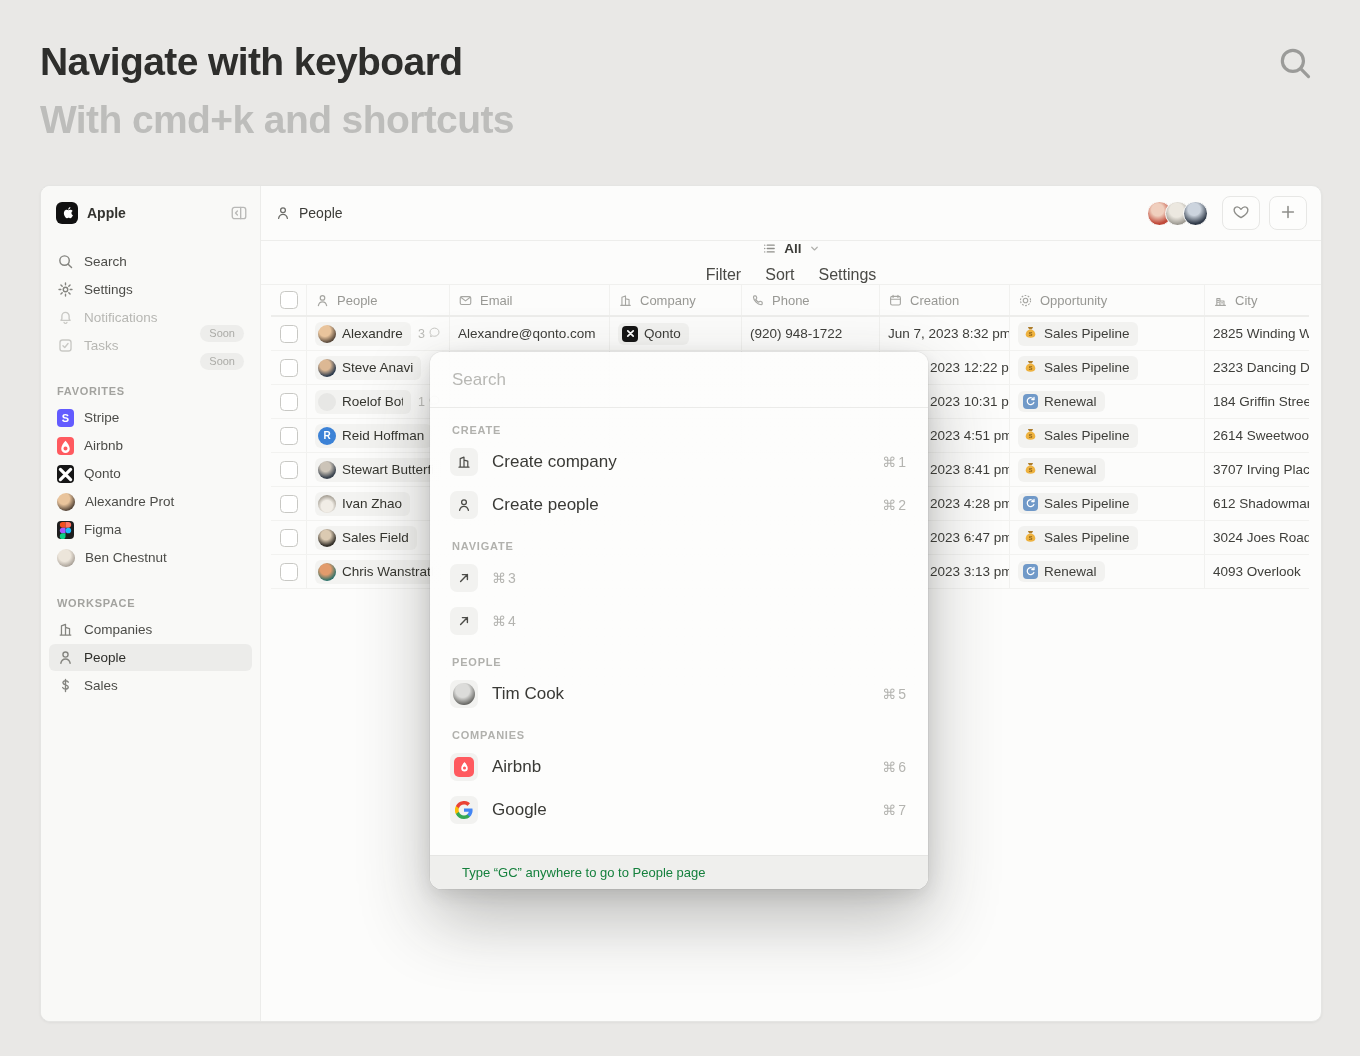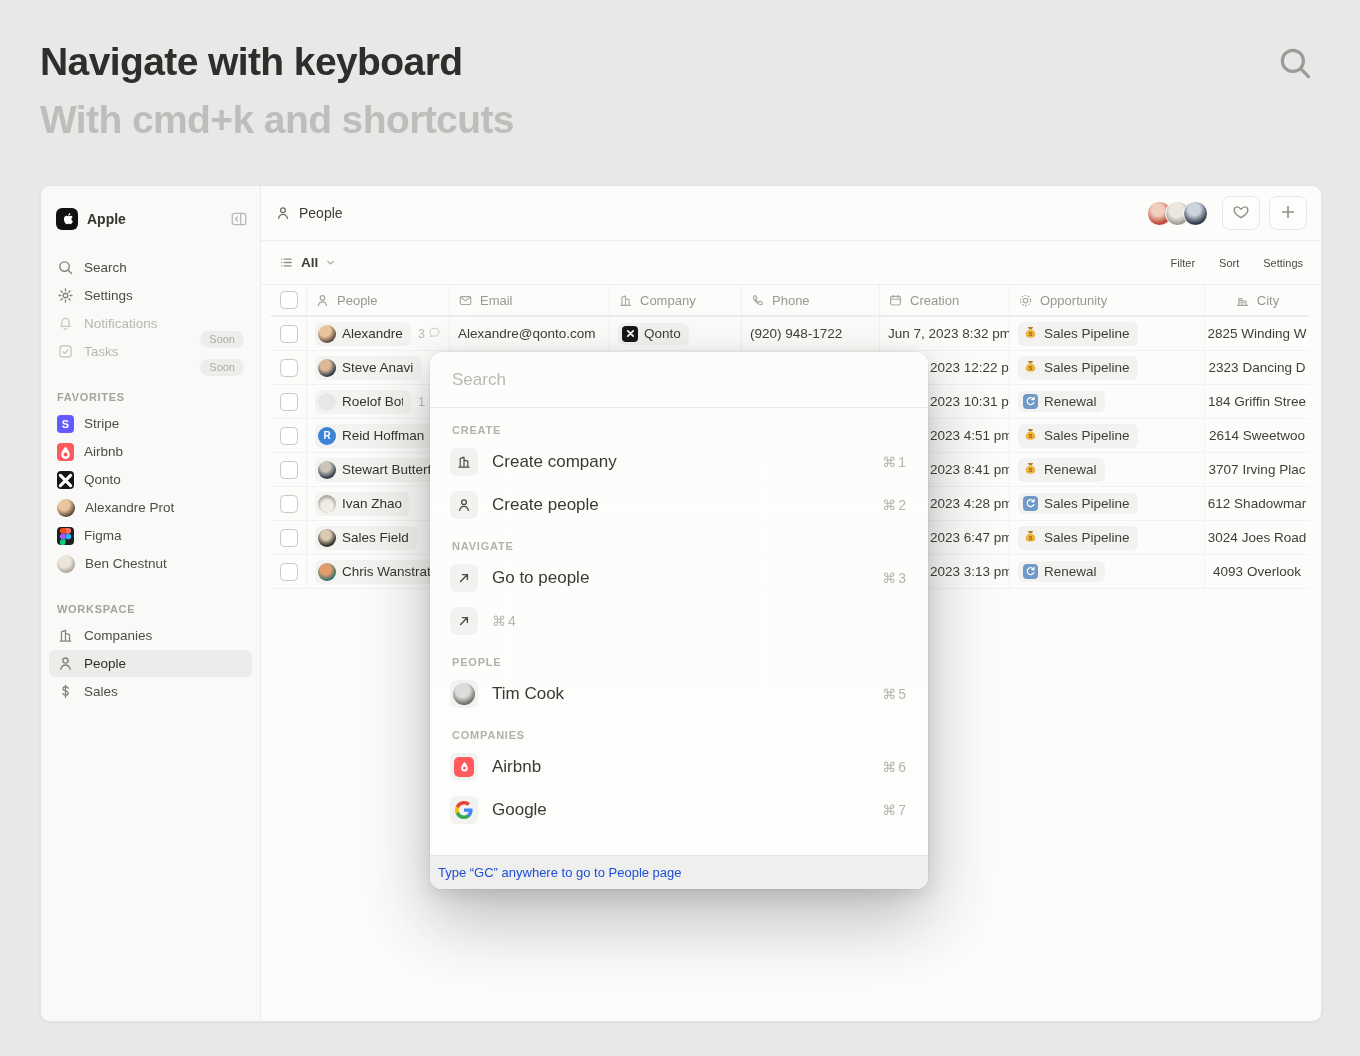--- a/index.html
+++ b/index.html
@@ -15,21 +15,21 @@
   .hero-search{position:absolute;right:46px;top:44px;width:38px;height:38px;color:#9b9b99;cursor:pointer;}
   .hero-search svg{width:38px;height:38px;}
 
   
   .app{position:absolute;left:40px;top:185px;width:1280px;height:835px;
     background:#fcfcfb;border:1px solid #e5e5e3;border-radius:10px;
     box-shadow:0 1px 3px rgba(0,0,0,.05);display:flex;overflow:hidden;}
 
   
   .sidebar{width:220px;min-width:220px;background:#f9f9f7;border-right:1px solid #ececea;
-    padding-top:20px;box-sizing:border-box;}
+    padding-top:14px;box-sizing:border-box;}
   .ws-head{display:flex;align-items:center;gap:9px;padding:2px 12px 2px 15px;}
   .apple-badge{width:22px;height:22px;border-radius:6px;background:#111;display:flex;
     align-items:center;justify-content:center;}
   .apple-badge svg{width:14px;height:14px;}
   .ws-name{font-size:14px;color:#33332f;font-weight:600;flex:1;}
   .collapse{width:18px;height:18px;color:#b9b9b7;cursor:pointer;}
   .collapse svg{width:18px;height:18px;}
   .side-nav{margin-top:22px;}
   .s-item{display:flex;align-items:center;gap:10px;height:27px;margin:1px 8px;
     padding:0 8px;border-radius:6px;font-size:13.5px;color:#4c4c48;cursor:pointer;}
@@ -75,39 +75,39 @@
   .crumb .ic svg{width:16px;height:16px;}
   .top-right{display:flex;align-items:center;gap:9px;}
   .avatars{display:flex;align-items:center;margin-right:5px;}
   .tav{width:23px;height:23px;border-radius:50%;border:1.5px solid #fcfcfb;margin-left:-7px;}
   .tav:first-child{margin-left:0;}
   .top-btn{width:38px;height:34px;background:#fdfdfc;border:1px solid #e7e7e5;border-radius:8px;
     display:flex;align-items:center;justify-content:center;color:#8e8e8a;cursor:pointer;padding:0;}
   .top-btn svg{width:18px;height:18px;}
 
   .toolbar{height:43px;display:flex;align-items:center;justify-content:space-between;
-    padding:0 18px;border-bottom:1px solid #f0f0ee;}
+    padding:0 18px;border-bottom:1px solid #f0f0ee;flex-direction:column;}
   .view-switch{display:flex;align-items:center;gap:7px;font-size:13.5px;font-weight:600;
     color:#3c3c38;cursor:pointer;}
   .view-switch .ic{width:15px;height:15px;color:#8e8e8a;display:flex;}
   .view-switch .ic svg{width:15px;height:15px;}
   .view-switch .chev{width:11px;height:11px;color:#b0b0ac;display:flex;}
   .view-switch .chev svg{width:11px;height:11px;}
   .tool-actions{display:flex;align-items:center;gap:24px;}
-  .tool-actions .t-act{font-size:11px;color:#4a4a46;cursor:pointer;}
+  .tool-actions .t-act{font-size:16px;color:#4a4a46;cursor:pointer;}
 
   
   .grid{margin:0 12px 0 10px;font-size:13.5px;color:#3e3e3a;}
   .g-row{display:grid;grid-template-columns:36px 143px 160px 132px 138px 130px 195px 1fr;
     border-bottom:1px solid #f2f2f0;align-items:stretch;}
   .g-head .g-row,.g-head{border-bottom:1px solid #ededeb;}
   .g-head .g-cell{height:30px;color:#989894;font-size:13px;}
   .g-cell{display:flex;align-items:center;gap:7px;padding:0 8px;height:33px;
     border-right:1px solid #f1f1ef;overflow:hidden;white-space:nowrap;box-sizing:border-box;}
-  .g-cell:last-child{border-right:none;justify-content:center;}
+  .g-cell:last-child{border-right:none;}
   .g-cell.cb{justify-content:center;padding:0;}
   .g-head .ic{width:15px;height:15px;color:#a6a6a2;display:flex;flex:none;}
   .g-head .ic svg{width:15px;height:15px;}
   .checkbox{width:16px;height:16px;border:1.5px solid #c8c8c4;border-radius:4.5px;
     background:#fff;cursor:pointer;}
   .p-chip{display:flex;align-items:center;gap:6px;background:#f3f3f1;border-radius:6px;
     padding:3px 8px 3px 3px;min-width:0;overflow:hidden;cursor:pointer;flex:0 1 auto;}
   .p-chip .nm{overflow:hidden;white-space:nowrap;color:#35352f;}
   .meta{display:flex;align-items:center;gap:3px;color:#bcbcb8;font-size:12.5px;flex:none;}
   .meta svg{width:13px;height:13px;color:#c4c4c0;}
@@ -133,22 +133,22 @@
   .pal-ibox{width:28px;height:28px;border-radius:7px;background:#f2f2f0;display:flex;
     align-items:center;justify-content:center;color:#4c4c48;flex:none;}
   .pal-ibox svg{width:16px;height:16px;}
   .pal-ibox .bsq{width:20px;height:20px;border-radius:5px;}
   .pal-ibox .bsq svg{width:13px;height:13px;}
   .pal-ibox .av{width:22px;height:22px;}
   .pal-ibox .gicon{width:18px;height:18px;display:flex;}
   .pal-ibox .gicon svg{width:18px;height:18px;}
   .pal-item .lbl{font-size:17px;color:#3a3a36;flex:1;}
   .pal-item .sc{font-size:14px;color:#b4b4b0;letter-spacing:2px;}
-  .pal-footer{height:33px;display:flex;align-items:center;padding:0 8px;background:#efefed;
-    border-top:1px solid #e6e6e4;font-size:13px;color:#1d4ed8;}
+  .pal-footer{height:33px;display:flex;align-items:center;padding:0 32px;background:#efefed;
+    border-top:1px solid #e6e6e4;font-size:13px;color:#15803d;}
 </style>
 </head>
 <body>
 
 <div class="page">
   <div class="hero-title">Navigate with keyboard</div>
   <div class="hero-subtitle">With cmd+k and shortcuts</div>
   <span class="hero-search"><svg viewBox="0 0 18 18" fill="none" stroke="currentColor" stroke-width="1.5" stroke-linecap="round">
         <circle cx="8" cy="8" r="5"></circle>
         <path d="M11.8 11.8l3.6 3.6"></path>
@@ -715,21 +715,20 @@
           <span class="lbl">Create people</span>
           <span class="sc">⌘2</span>
         </div>
         <div class="pal-label">NAVIGATE</div>
         <div class="pal-item">
           <span class="pal-ibox">
             <svg viewBox="0 0 16 16" fill="none" stroke="currentColor" stroke-width="1.4" stroke-linecap="round" stroke-linejoin="round">
               <path d="M4.6 11.4l6.8-6.8M6.4 4.6h5v5"></path>
             </svg>
           </span>
-          <span class="lbl">Go to people</span>
           <span class="sc">⌘3</span>
         </div>
         <div class="pal-item">
           <span class="pal-ibox">
             <svg viewBox="0 0 16 16" fill="none" stroke="currentColor" stroke-width="1.4" stroke-linecap="round" stroke-linejoin="round">
               <path d="M4.6 11.4l6.8-6.8M6.4 4.6h5v5"></path>
             </svg>
           </span>
           <span class="sc">⌘4</span>
         </div>

